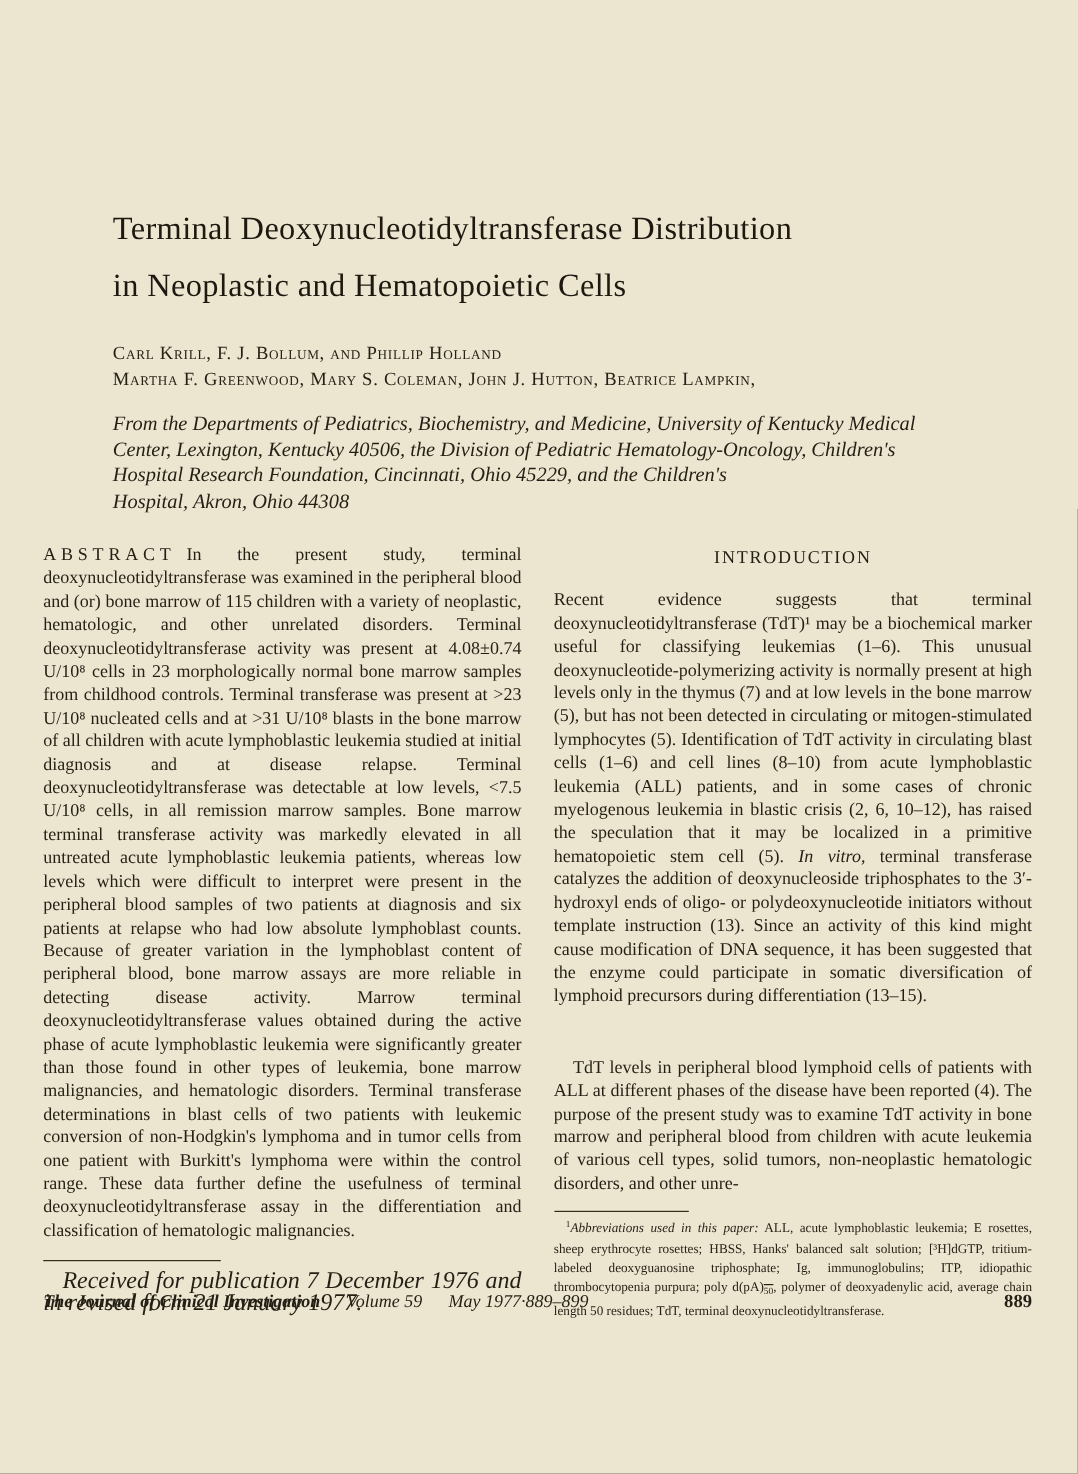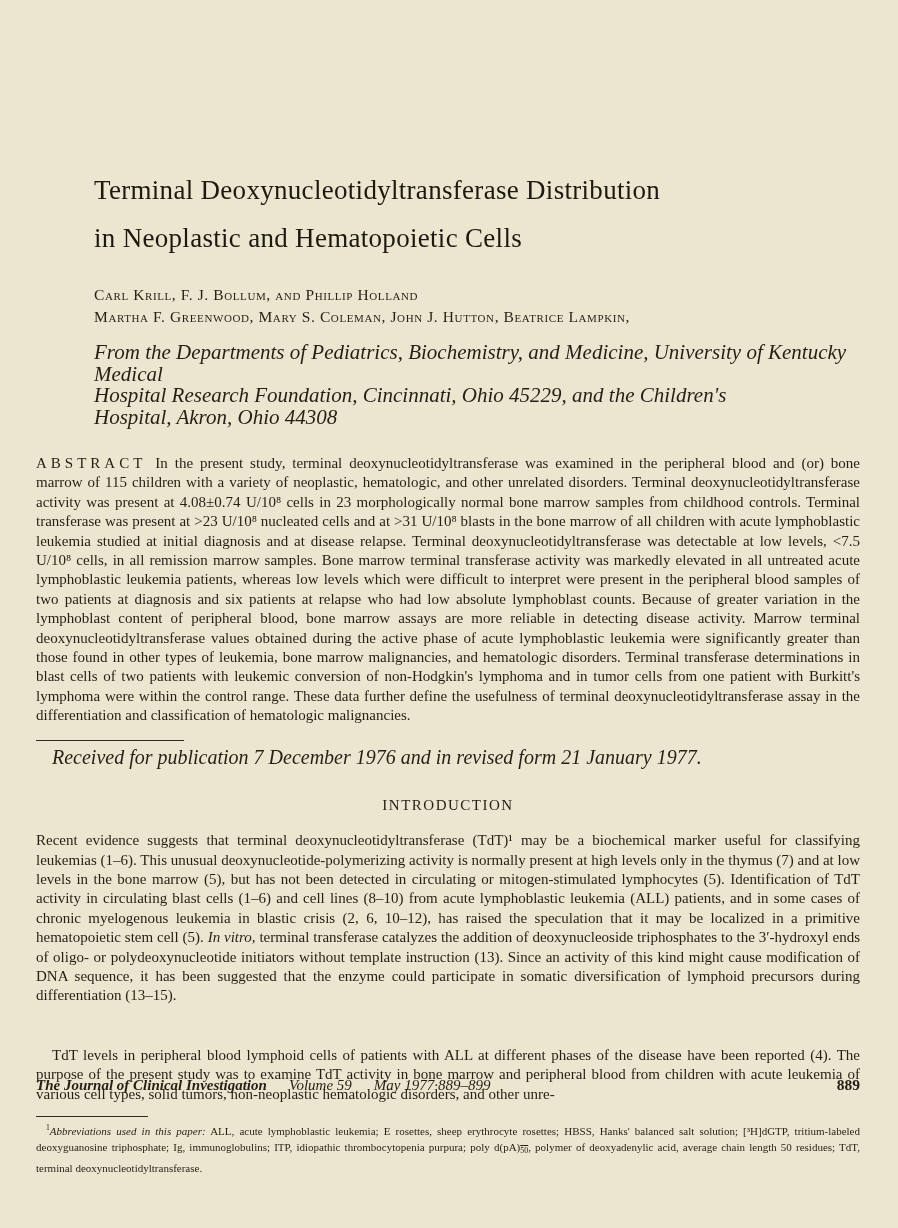--- a/index.html
+++ b/index.html
@@ -13,24 +13,24 @@
     color: #241f15;
     font-family: "Liberation Serif", serif;
     overflow: hidden;
   }
   
   .paper-header { padding-top: 166px; margin-left: 94px; margin-right: 40px; }
   .paper-title { font-weight: normal; font-size: 27px; line-height: 48px; letter-spacing: 0.3px; color: #1d1910; }
   .title-line { display: block; }
   .author-list { margin-top: 22px; font-size: 15.5px; line-height: 22px; font-variant: small-caps; letter-spacing: 0.6px; }
   .author-line { display: block; }
-  .affiliation { margin-top: 14px; font-style: italic; font-size: 21px; line-height: 21.5px; }
+  .affiliation { margin-top: 14px; font-style: italic; font-size: 17px; line-height: 21.5px; }
   .affiliation-line { display: block; }
   
-  .columns { display: flex; gap: 27px; margin: 26px 38px 0 36px; flex-direction: column; }
+  .columns { display: flex; gap: 27px; margin: 26px 38px 0 36px; }
   .col { flex: 1; font-size: 15px; line-height: 19.4px; text-align: justify; hyphens: auto; }
   .abstract-label { letter-spacing: 4px; margin-right: 9px; }
   .received-rule { width: 148px; border: none; border-top: 1px solid #332c1d; margin: 14px 0 7px; }
   .received-note { font-style: italic; font-size: 20px; line-height: 19px; text-indent: 16px; }
   .intro-heading { font-weight: normal; font-size: 15px; letter-spacing: 1.5px; text-align: center; margin: 2px 0 16px; }
   .intro-p2 { text-indent: 16px; margin-top: 40px; }
   .it { font-style: italic; }
   .footnote-rule { width: 112px; border: none; border-top: 1px solid #332c1d; margin: 12px 0 6px; }
   .footnote { font-size: 11px; line-height: 16.4px; text-align: justify; text-indent: 10px; }
   .footnote .lead { font-style: italic; }
@@ -55,20 +55,21 @@
     <h1 class="paper-title">
       <span class="title-line">Terminal Deoxynucleotidyltransferase Distribution</span>
       <span class="title-line">in Neoplastic and Hematopoietic Cells</span>
     </h1>
     <p class="author-list">
       <span class="author-line">Carl Krill, F. J. Bollum, and Phillip Holland</span>
       <span class="author-line">Martha F. Greenwood, Mary S. Coleman, John J. Hutton, Beatrice Lampkin,</span>
     </p>
     <p class="affiliation">
       <span class="affiliation-line">From the Departments of Pediatrics, Biochemistry, and Medicine, University of Kentucky Medical</span>
+      <span class="affiliation-line">Center, Lexington, Kentucky 40506, the Division of Pediatric Hematology-Oncology, Children's</span>
       <span class="affiliation-line">Hospital Research Foundation, Cincinnati, Ohio 45229, and the Children's</span>
       <span class="affiliation-line">Hospital, Akron, Ohio 44308</span>
     </p>
   </header>
 
   <div class="columns">
 
     <section class="col">
       <p class="abstract"><span class="abstract-label">ABSTRACT</span><span>In the present study, terminal deoxynucleotidyltransferase was examined in the peripheral blood and (or) bone marrow of 115 children with a variety of neoplastic, hematologic, and other unrelated disorders. Terminal deoxynucleotidyltransferase activity was present at 4.08±0.74 U/10⁸ cells in 23 morphologically normal bone marrow samples from childhood controls. Terminal transferase was present at &gt;23 U/10⁸ nucleated cells and at &gt;31 U/10⁸ blasts in the bone marrow of all children with acute lymphoblastic leukemia studied at initial diagnosis and at disease relapse. Terminal deoxynucleotidyltransferase was detectable at low levels, &lt;7.5 U/10⁸ cells, in all remission marrow samples. Bone marrow terminal transferase activity was markedly elevated in all untreated acute lymphoblastic leukemia patients, whereas low levels which were difficult to interpret were present in the peripheral blood samples of two patients at diagnosis and six patients at relapse who had low absolute lymphoblast counts. Because of greater variation in the lymphoblast content of peripheral blood, bone marrow assays are more reliable in detecting disease activity. Marrow terminal deoxynucleotidyltransferase values obtained during the active phase of acute lymphoblastic leukemia were significantly greater than those found in other types of leukemia, bone marrow malignancies, and hematologic disorders. Terminal transferase determinations in blast cells of two patients with leukemic conversion of non-Hodgkin's lymphoma and in tumor cells from one patient with Burkitt's lymphoma were within the control range. These data further define the usefulness of terminal deoxynucleotidyltransferase assay in the differentiation and classification of hematologic malignancies.</span></p>
       <hr class="received-rule">

